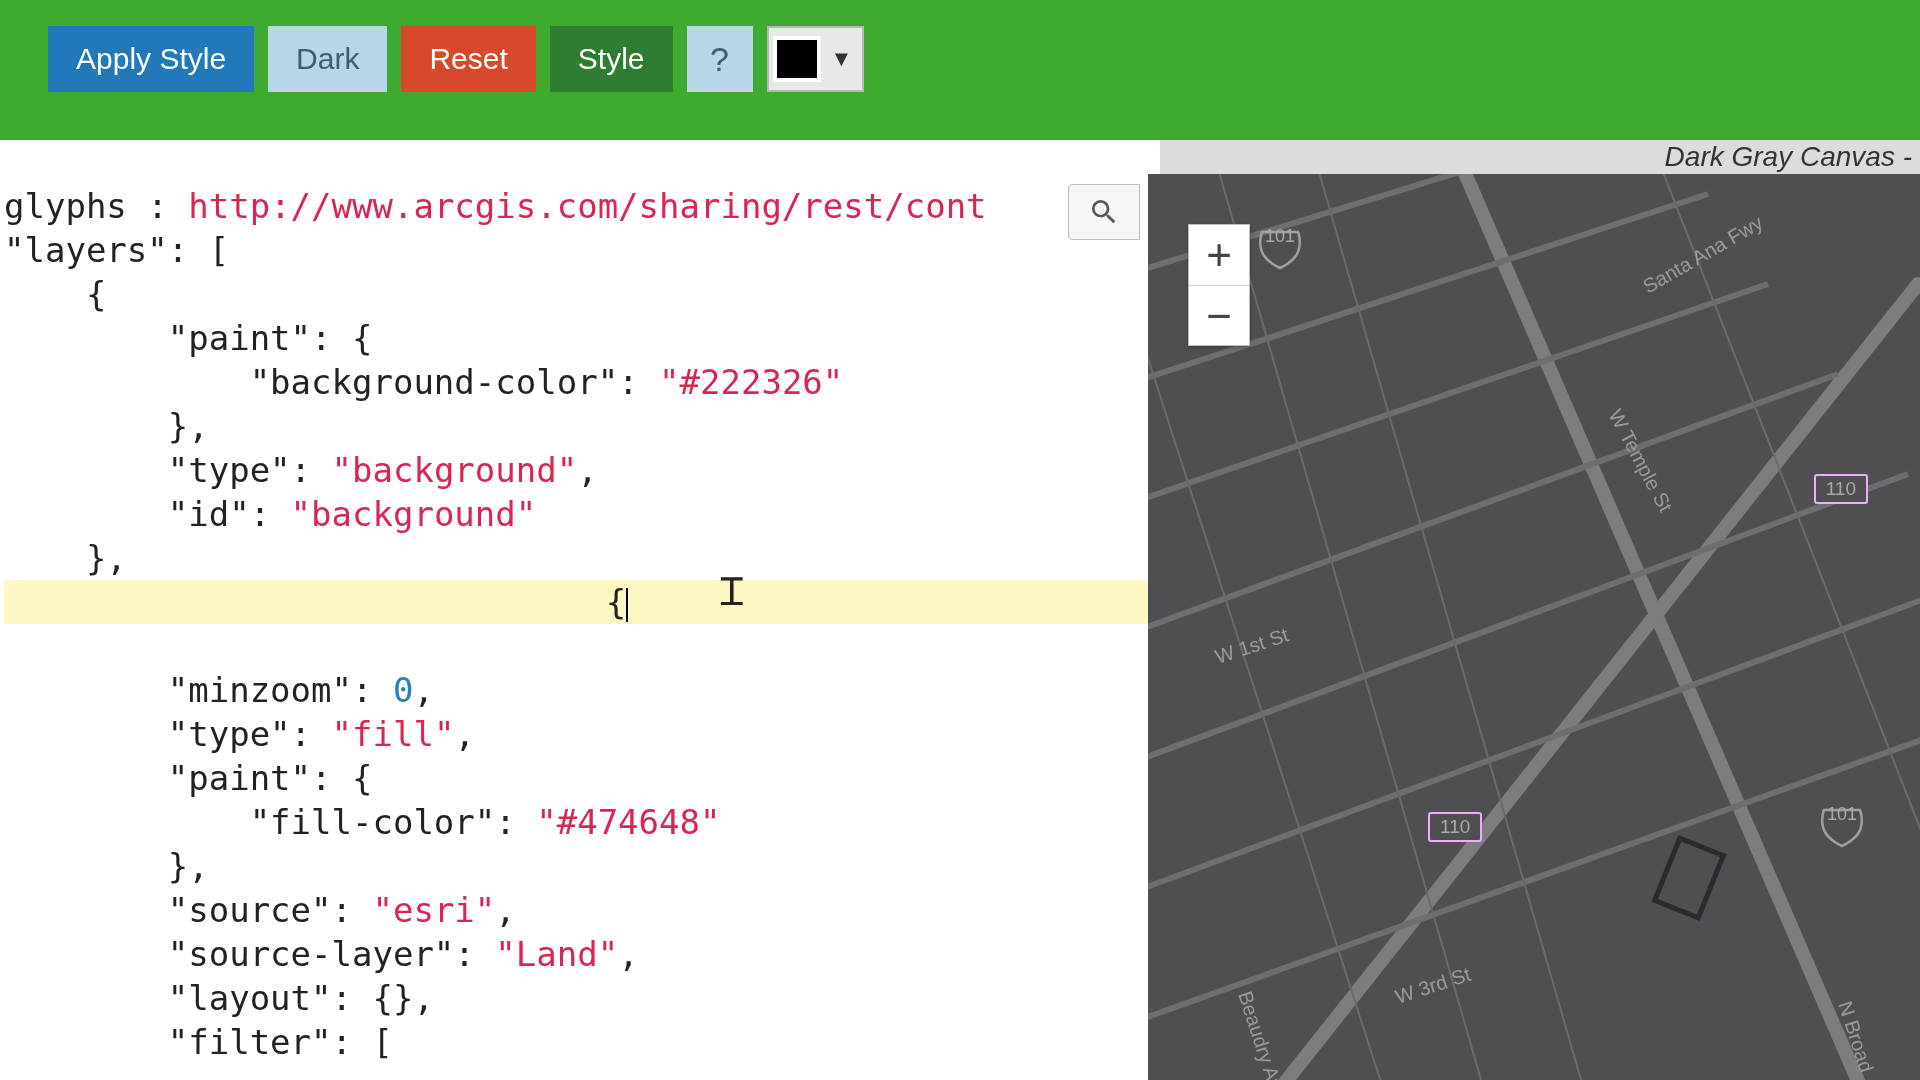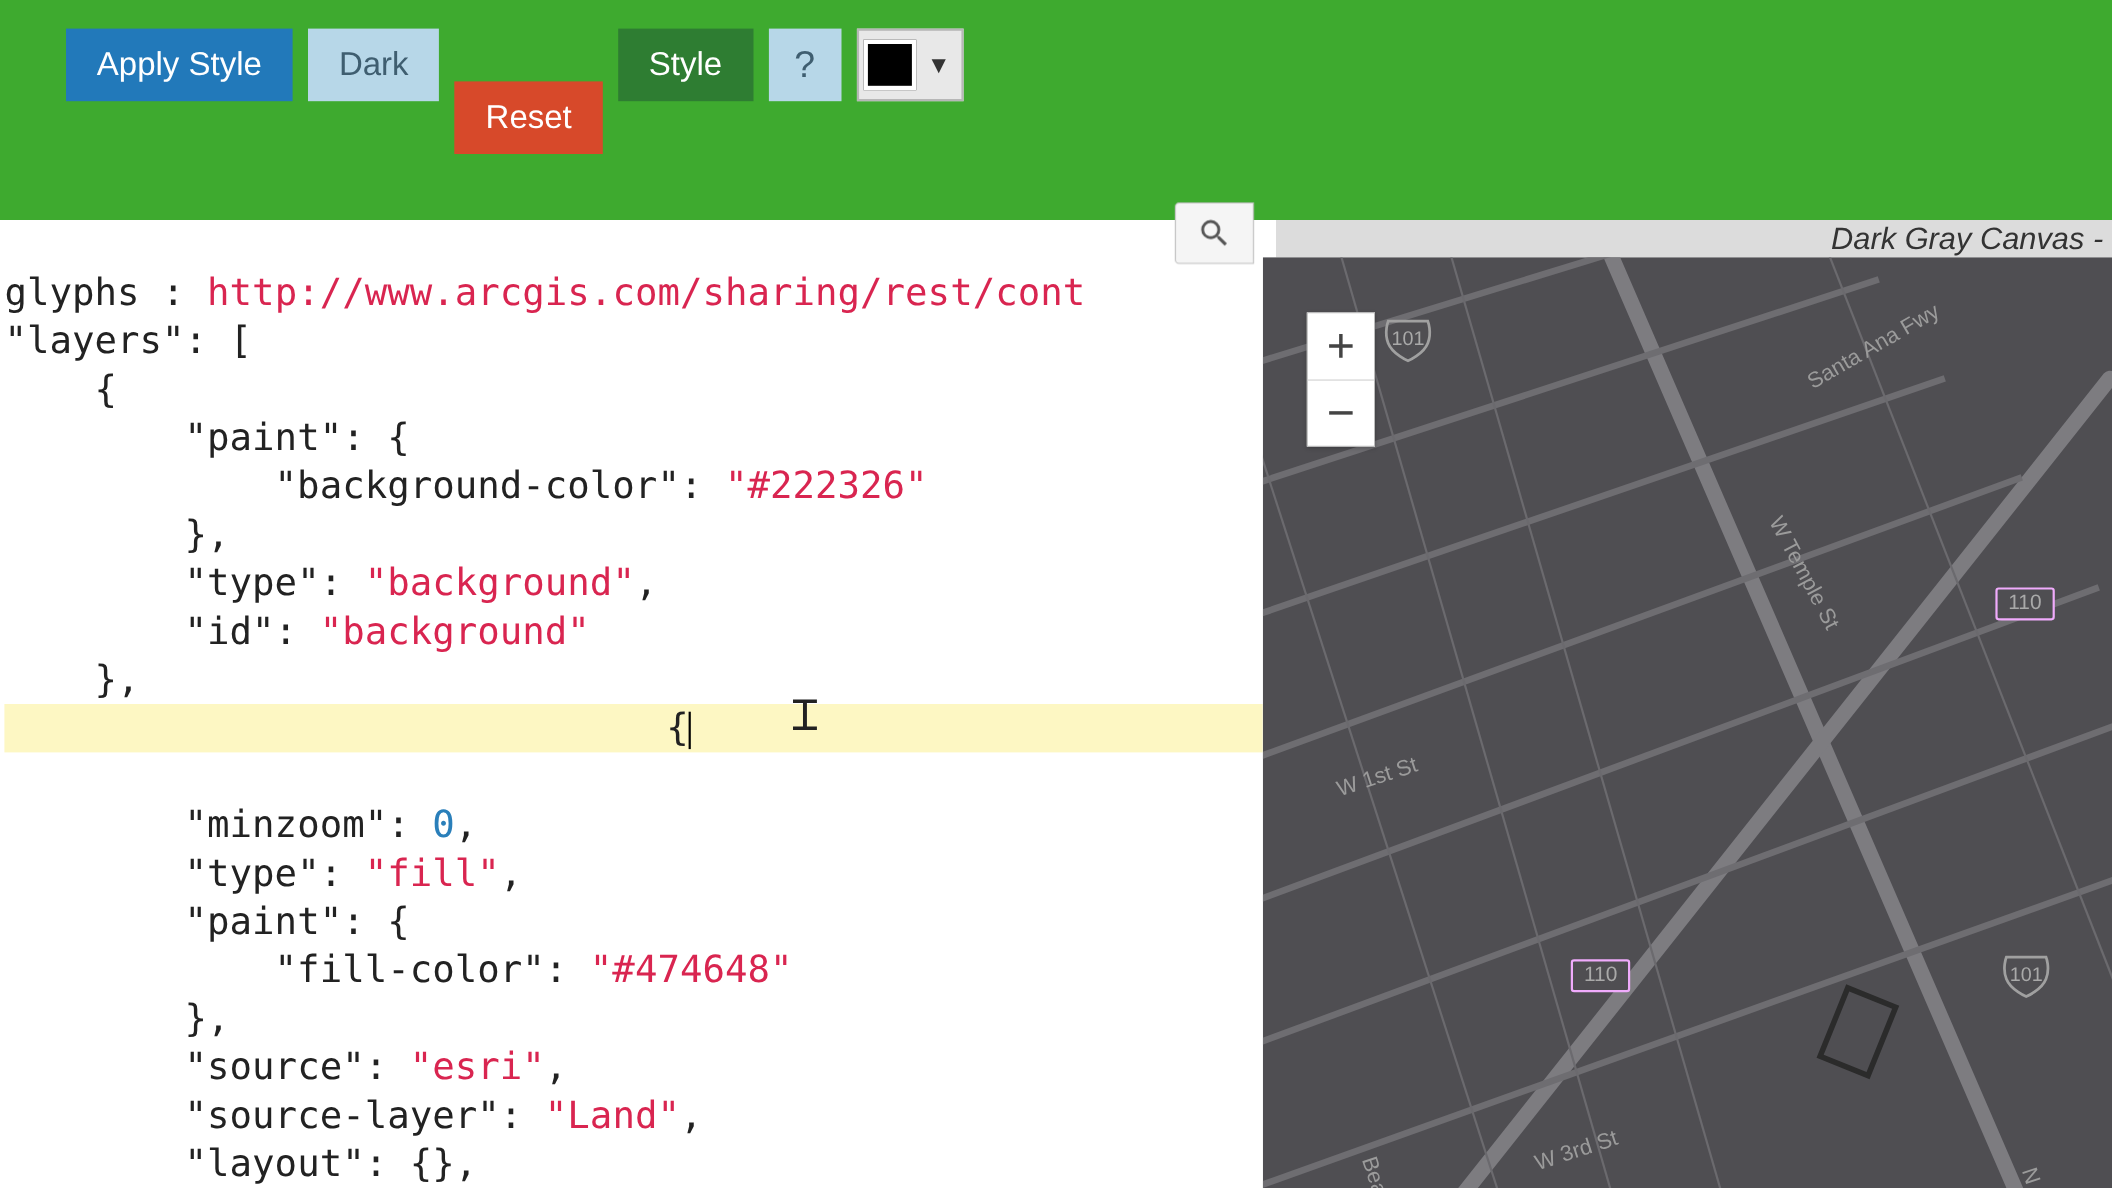--- a/index.html
+++ b/index.html
@@ -2,41 +2,41 @@
 <html><head>
 <meta charset="utf-8">
 <style>
   * { box-sizing: border-box; margin: 0; padding: 0; }
   html, body { width: 1920px; height: 1080px; overflow: hidden; font-family: "Avenir Next", "Segoe UI", Arial, sans-serif; }
   body { display: flex; flex-direction: column; background: #fff; }
 
   
   .toolbar {
     background: #3eaa2f;
-    height: 200px;
-    padding: 26px 0 0 60px;
+    height: 140px;
+    padding: 26px 0 0 48px;
     display: flex;
     align-items: flex-start;
     gap: 14px;
   }
   .btn {
     height: 66px;
     padding: 0 28px;
     font-size: 30px;
     display: flex;
     align-items: center;
     justify-content: center;
     border: none;
     cursor: pointer;
     user-select: none;
     font-family: inherit;
   }
   .btn-apply { background:#2279ba; color:#fff; }
   .btn-undo  { background:#b7d7e8; color:#3f5e70; }
-  .btn-reset { background:#d7492a; color:#fff;margin-top:48px; }
+  .btn-reset { background:#d7492a; color:#fff; }
   .btn-save  { background:#2e7d32; color:#fff; }
   .btn-help  { background:#b7d7e8; color:#3f5e70; width:66px; padding:0; font-size:34px; }
   .color-picker {
     height:66px; display:flex; align-items:center; background:#e8e8e8; border:2px solid #b7b7b7;
     padding:4px 4px; gap:4px;
   }
   .swatch { width:48px; height:46px; background:#000; border:4px solid #fff; }
   .color-picker .arrow { font-size:22px; color:#333; padding:0 6px; }
 
   
@@ -98,21 +98,21 @@
   .zoom-ctrl button + button { border-top:1px solid #d0d0d0; }
 
   
   .hwy-shield {
     position:absolute; border:2px solid #f0abfc; background:#4f4e52;
     color:#a9a9a9; font-size:19px; font-family:Arial,sans-serif; font-weight:500;
     padding:2px 10px; border-radius:3px;
     display:flex; align-items:center; justify-content:center;
   }
   .us-shield {
-    position:absolute; width:44px; height:44px; display:flex; align-items:center; justify-content:center;
+    position:absolute; width:44px; height:44px; display:flex; justify-content:center;
     color:#a9a9a9; font-size:18px; font-family:Arial,sans-serif;
   }
   .us-shield svg { position:absolute; inset:0; }
   .us-shield span { position:relative; z-index:1; }
 
   
   .poi-box {
     position:absolute; width:52px; height:72px; border:5px solid #2b2b2b;
     transform:rotate(22deg); background:transparent;
   }

